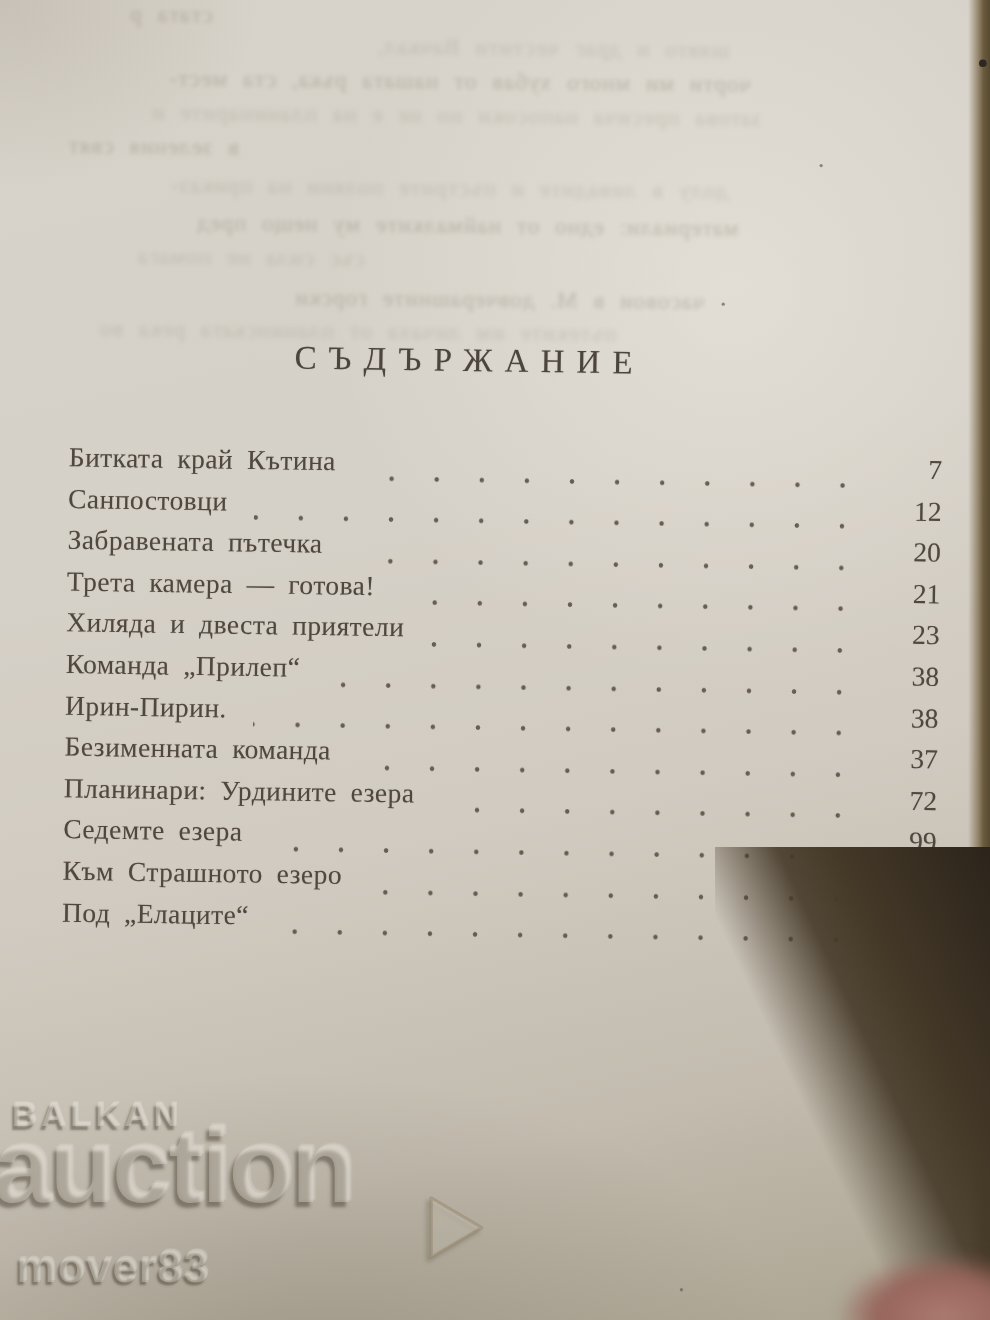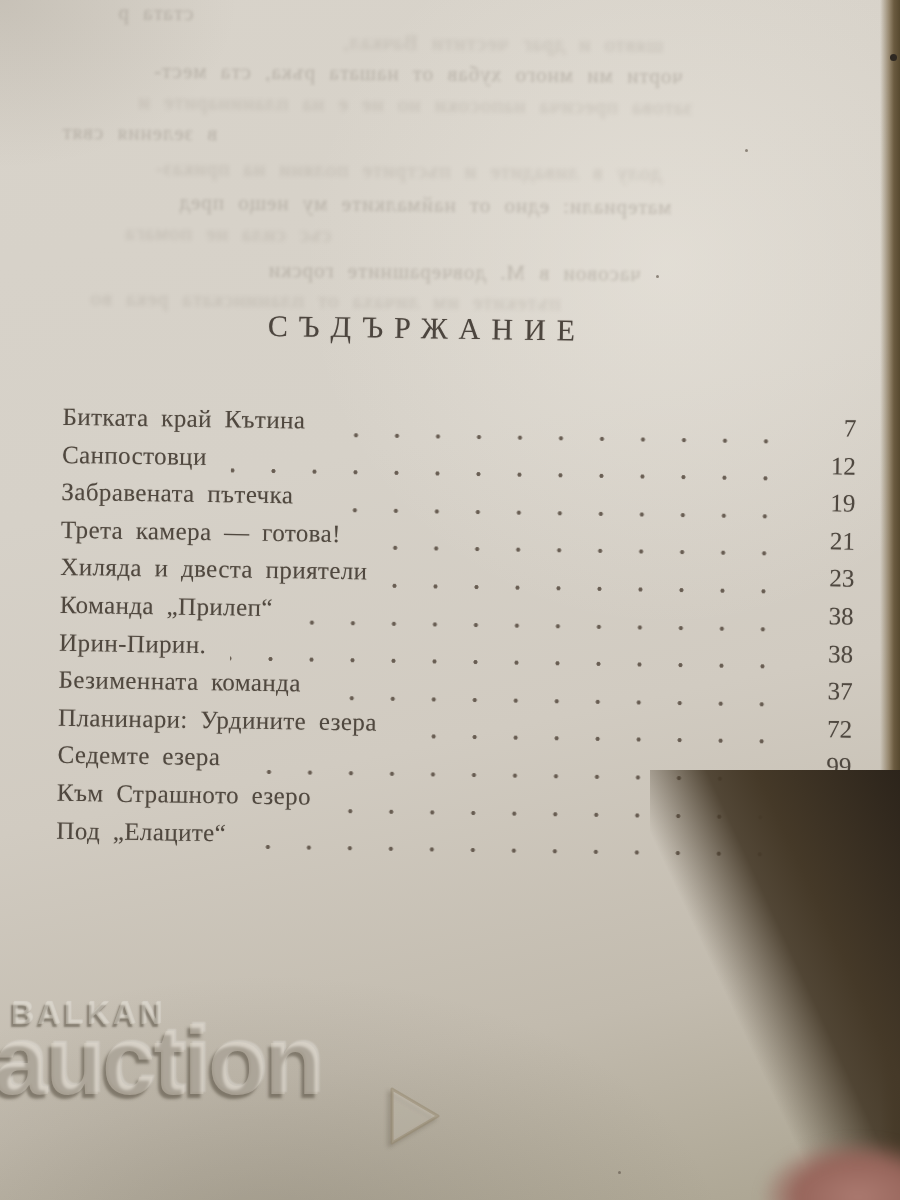--- a/index.html
+++ b/index.html
@@ -96,21 +96,21 @@
 
     <li class="toc-row">
       <span class="toc-entry-title">Санпостовци</span>
       <span class="leader"></span>
       <span class="toc-entry-page">12</span>
     </li>
 
     <li class="toc-row">
       <span class="toc-entry-title">Забравената пътечка</span>
       <span class="leader"></span>
-      <span class="toc-entry-page">19</span>
+      <span class="toc-entry-page">20</span>
     </li>
 
     <li class="toc-row">
       <span class="toc-entry-title">Трета камера — готова!</span>
       <span class="leader"></span>
       <span class="toc-entry-page">21</span>
     </li>
 
     <li class="toc-row">
       <span class="toc-entry-title">Хиляда и двеста приятели</span>
@@ -169,15 +169,16 @@
   <div class="speck" style="left:745px;top:149px;width:3px;height:3px;"></div>
   <div class="speck" style="left:656px;top:275px;width:3px;height:3px;"></div>
   <div class="speck" style="left:618px;top:1171px;width:3px;height:3px;"></div>
 
   <div class="watermark">
     <div class="wm-balkan">BALKAN</div>
     <div class="wm-auction">auction</div>
     <svg class="wm-play" width="56" height="60" viewBox="0 0 56 60">
       <polygon points="4,3 50,30 4,57" fill="rgba(224,218,206,0.32)" stroke="rgba(150,136,112,0.55)" stroke-width="3" stroke-linejoin="round"></polygon>
     </svg>
+    <div class="wm-mover">mover83</div>
   </div>
 
 </div>
 
 </body></html>

